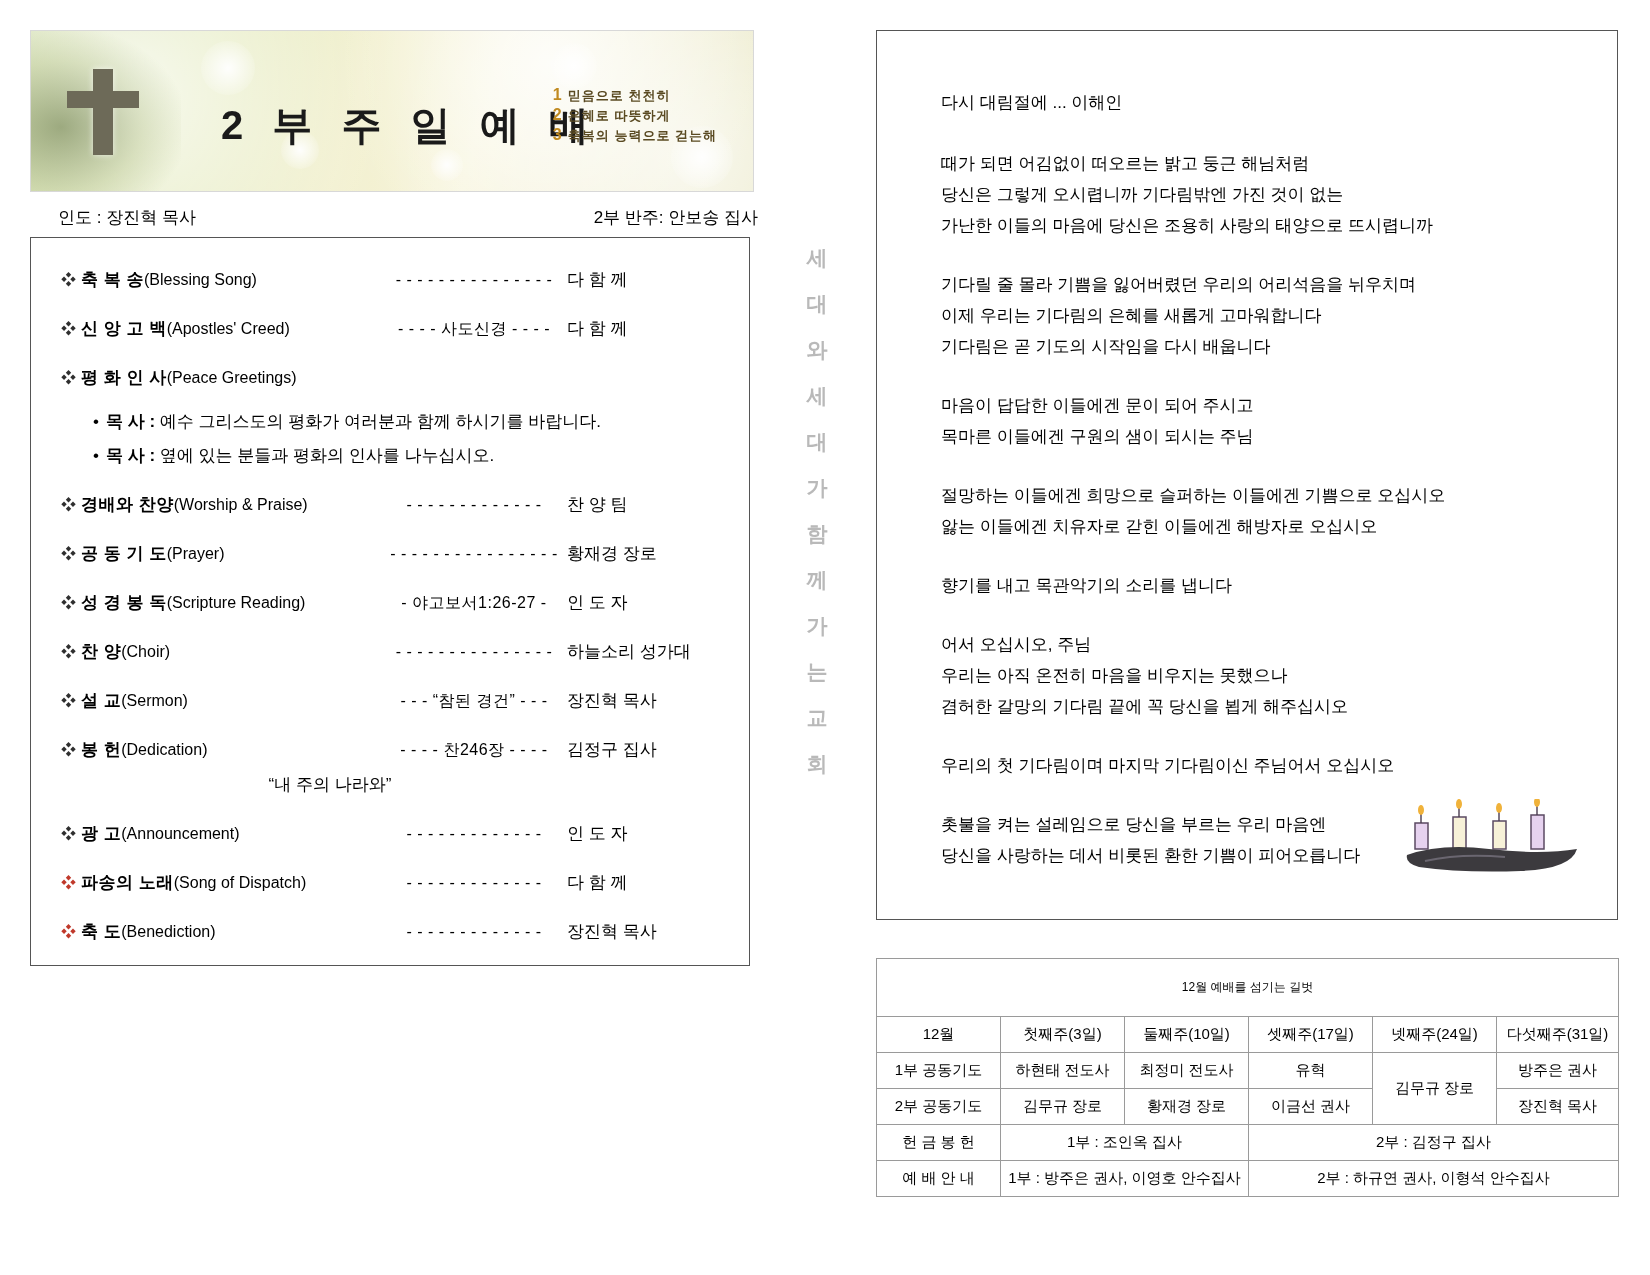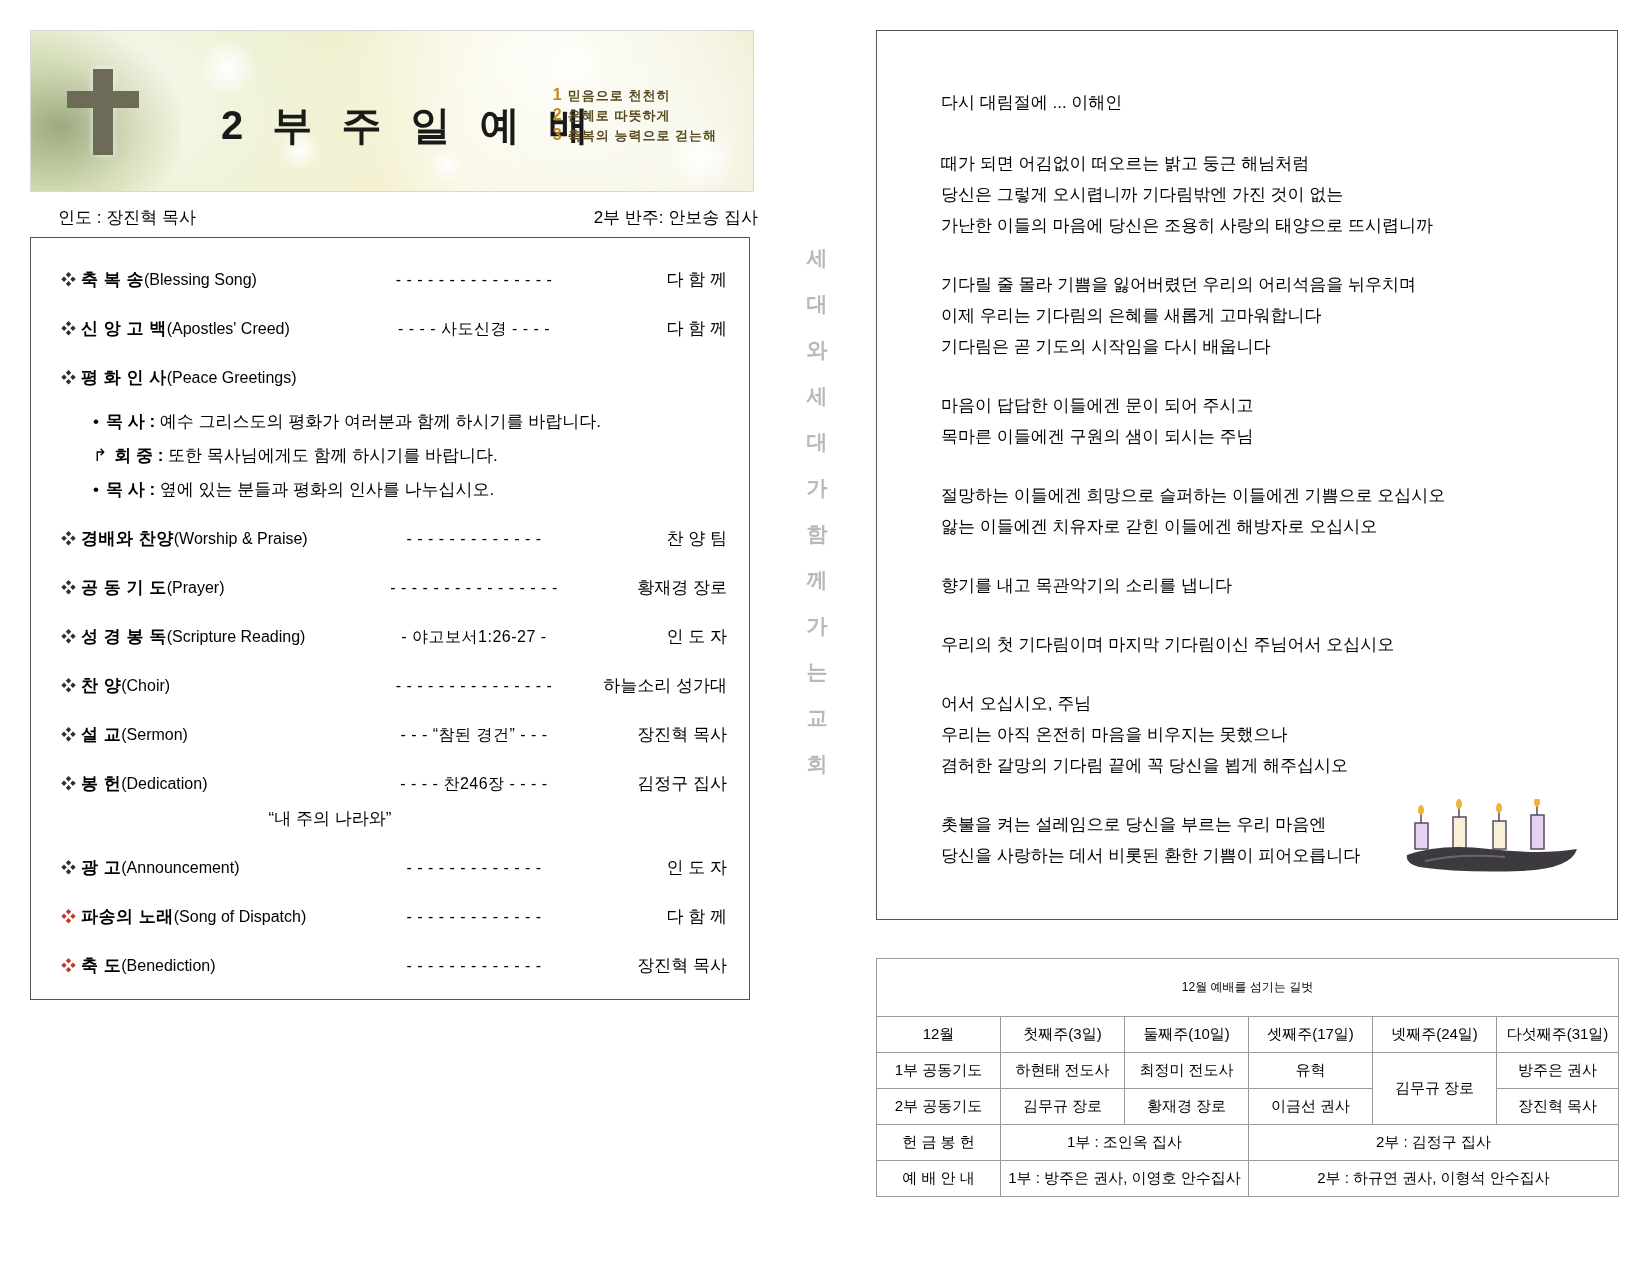--- a/index.html
+++ b/index.html
@@ -146,21 +146,21 @@
   }
   .oi-mid {
     flex: 1 1 auto;
     text-align: center;
     font-size: 16px;
     letter-spacing: 0.5px;
     white-space: nowrap;
   }
   .oi-right {
     flex: 0 0 160px;
-    text-align: right;
+    text-align: left;
     font-size: 17px;
     white-space: nowrap;
   }
   .peace-lines {
     padding: 10px 22px 0 62px;
   }
   .peace-line {
     font-size: 17px;
     margin-top: 11px;
     white-space: nowrap;
@@ -312,24 +312,20 @@
           <span class="kor">평 화 인 사</span><span class="eng">(Peace Greetings)</span>
         </div>
         <div class="oi-mid"></div>
         <div class="oi-right"></div>
       </div>
 
       <div class="peace-lines">
         <div class="peace-line">
           <span class="peace-mark">•</span><span class="who">목 사 :</span>
           <span>예수 그리스도의 평화가 여러분과 함께 하시기를 바랍니다.</span>
-        </div>
-        <div class="peace-line">
-          <span class="peace-mark">↱</span><span class="who">회 중 :</span>
-          <span>또한 목사님에게도 함께 하시기를 바랍니다.</span>
         </div>
         <div class="peace-line">
           <span class="peace-mark">•</span><span class="who">목 사 :</span>
           <span>옆에 있는 분들과 평화의 인사를 나누십시오.</span>
         </div>
       </div>
 
       <div class="order-item">
         <div class="bullet">❖</div>
         <div class="oi-title">
@@ -454,27 +450,27 @@
     <div class="poem-stanza">
       <div class="poem-line">절망하는 이들에겐 희망으로 슬퍼하는 이들에겐 기쁨으로 오십시오</div>
       <div class="poem-line">앓는 이들에겐 치유자로 갇힌 이들에겐 해방자로 오십시오</div>
     </div>
 
     <div class="poem-stanza">
       <div class="poem-line">향기를 내고 목관악기의 소리를 냅니다</div>
     </div>
 
     <div class="poem-stanza">
-      <div class="poem-line">우리의 첫 기다림이며 마지막 기다림이신 주님어서 오십시오</div>
-    </div>
-
-    <div class="poem-stanza">
       <div class="poem-line">어서 오십시오, 주님</div>
       <div class="poem-line">우리는 아직 온전히 마음을 비우지는 못했으나</div>
       <div class="poem-line">겸허한 갈망의 기다림 끝에 꼭 당신을 뵙게 해주십시오</div>
+    </div>
+
+    <div class="poem-stanza">
+      <div class="poem-line">우리의 첫 기다림이며 마지막 기다림이신 주님어서 오십시오</div>
     </div>
 
     <div class="poem-stanza">
       <div class="poem-line">촛불을 켜는 설레임으로 당신을 부르는 우리 마음엔</div>
       <div class="poem-line">당신을 사랑하는 데서 비롯된 환한 기쁨이 피어오릅니다</div>
     </div>
 
     <svg class="candle-art" viewBox="0 0 180 80">
       <rect x="14" y="24" width="13" height="26" fill="#e6d2ef" stroke="#5b4a63" stroke-width="1.5"></rect>
       <rect x="52" y="18" width="13" height="32" fill="#f7f1d8" stroke="#5b4a63" stroke-width="1.5"></rect>

